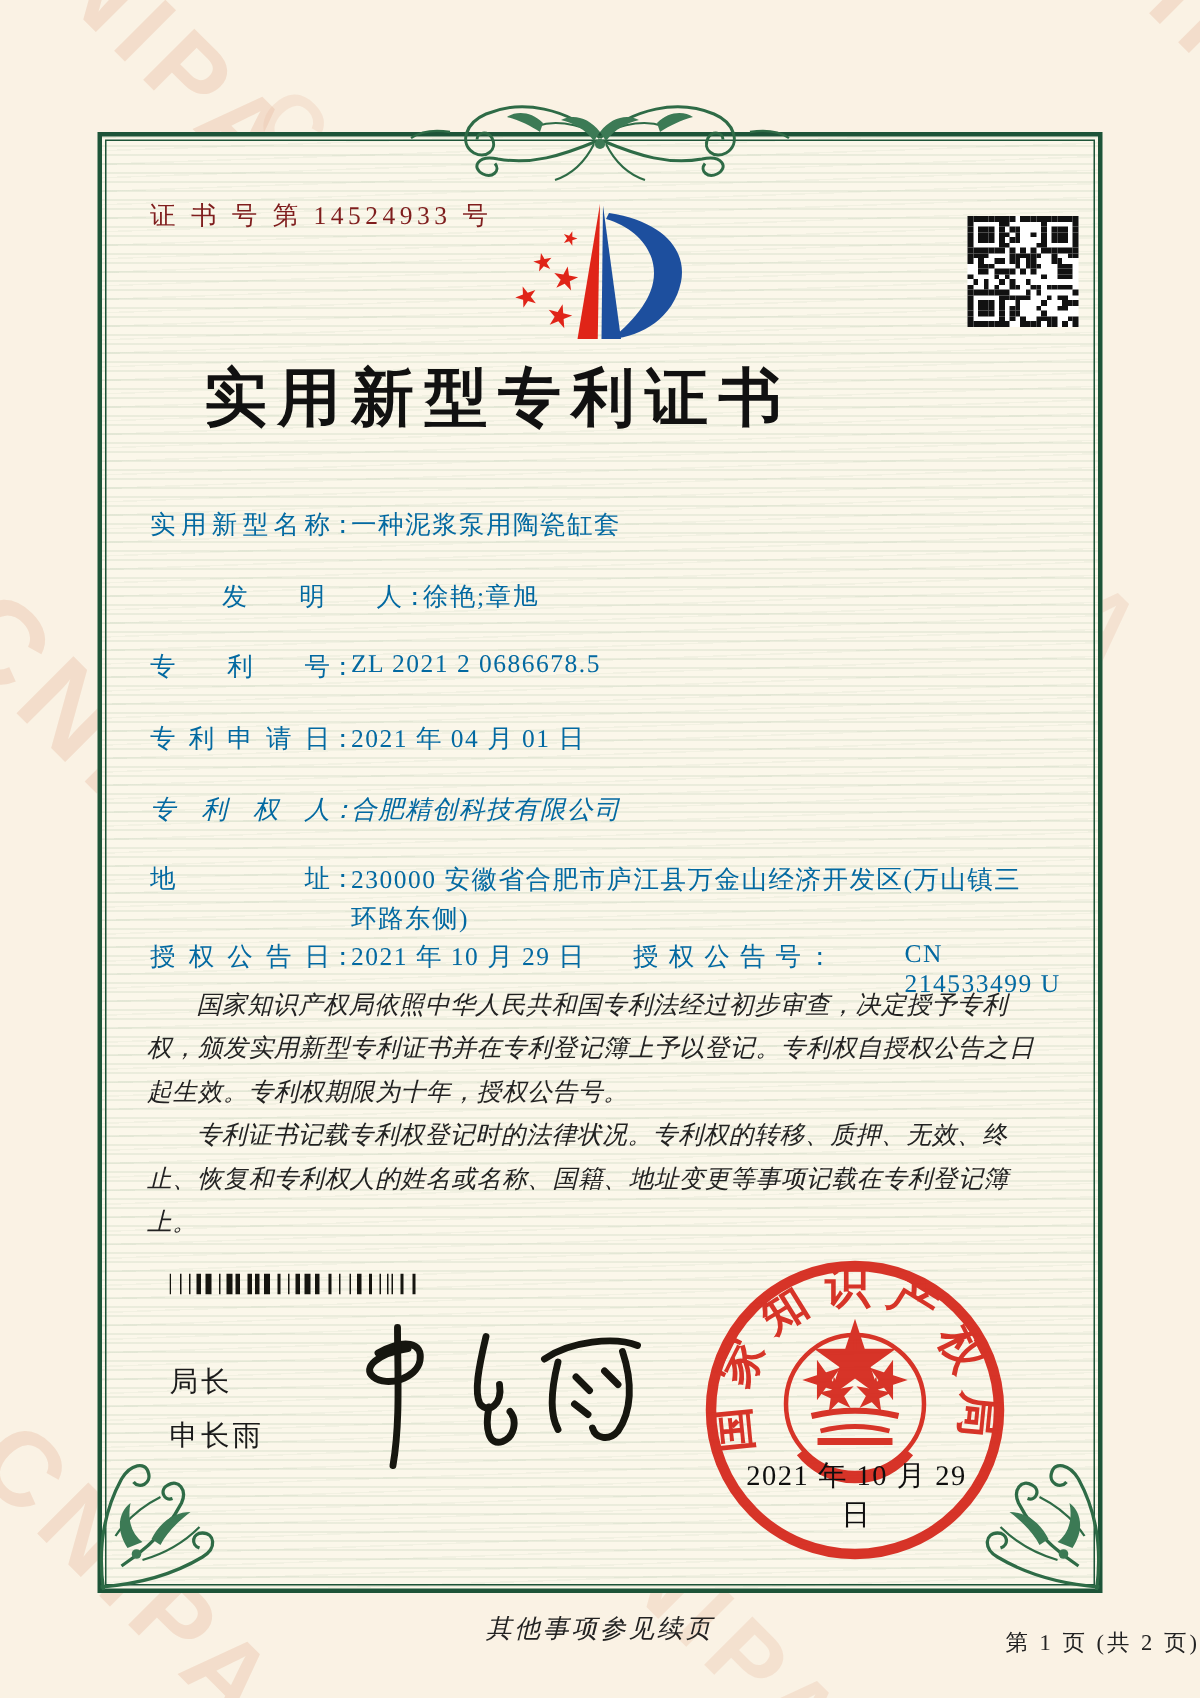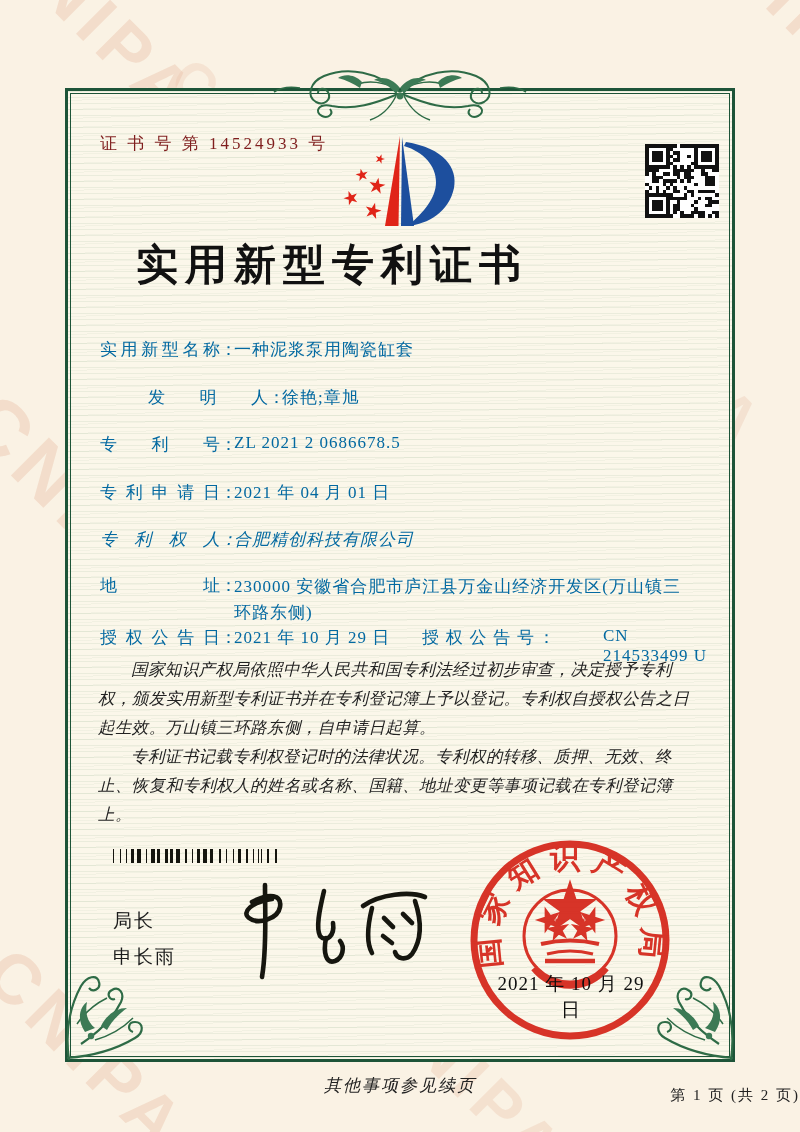--- a/index.html
+++ b/index.html
@@ -625,21 +625,21 @@
   </div>
   <div class="row" style="top:574px;">
     <span class="flabel">地址</span><span class="fcolon">：</span><span class="fvalue addr">230000 安徽省合肥市庐江县万金山经济开发区(万山镇三环路东侧)</span>
   </div>
   <div class="row" style="top:626px;">
     <span class="flabel">授权公告日</span><span class="fcolon">：</span><span class="fvalue">2021 年 10 月 29 日</span>
     <span class="grant-label2">授权公告号</span><span class="grant-colon2">：</span><span class="grant-value2">CN 214533499 U</span>
   </div>
 
   <div class="body-text">
-    <p>国家知识产权局依照中华人民共和国专利法经过初步审查，决定授予专利权，颁发实用新型专利证书并在专利登记簿上予以登记。专利权自授权公告之日起生效。万山镇三环路东侧，自申请日起算。</p>
+    <p>国家知识产权局依照中华人民共和国专利法经过初步审查，决定授予专利权，颁发实用新型专利证书并在专利登记簿上予以登记。专利权自授权公告之日起生效。专利权期限为十年，授权公告号。</p>
     <p>专利证书记载专利权登记时的法律状况。专利权的转移、质押、无效、终止、恢复和专利权人的姓名或名称、国籍、地址变更等事项记载在专利登记簿上。</p>
   </div>
 
   <div class="barcode" id="barcode">
       <i style="width: 1px; background: rgb(21, 21, 15); flex: 0 0 auto; margin-right: 0px;"></i>
       <i style="width: 3.4px; background: transparent; flex: 0 0 auto; margin-right: 3px;"></i>
       <i style="width: 1px; background: rgb(21, 21, 15); flex: 0 0 auto; margin-right: 0px;"></i>
       <i style="width: 3.4px; background: transparent; flex: 0 0 auto; margin-right: 1px;"></i>
       <i style="width: 1px; background: rgb(21, 21, 15); flex: 0 0 auto; margin-right: 0px;"></i>
       <i style="width: 1px; background: transparent; flex: 0 0 auto; margin-right: 3px;"></i>

